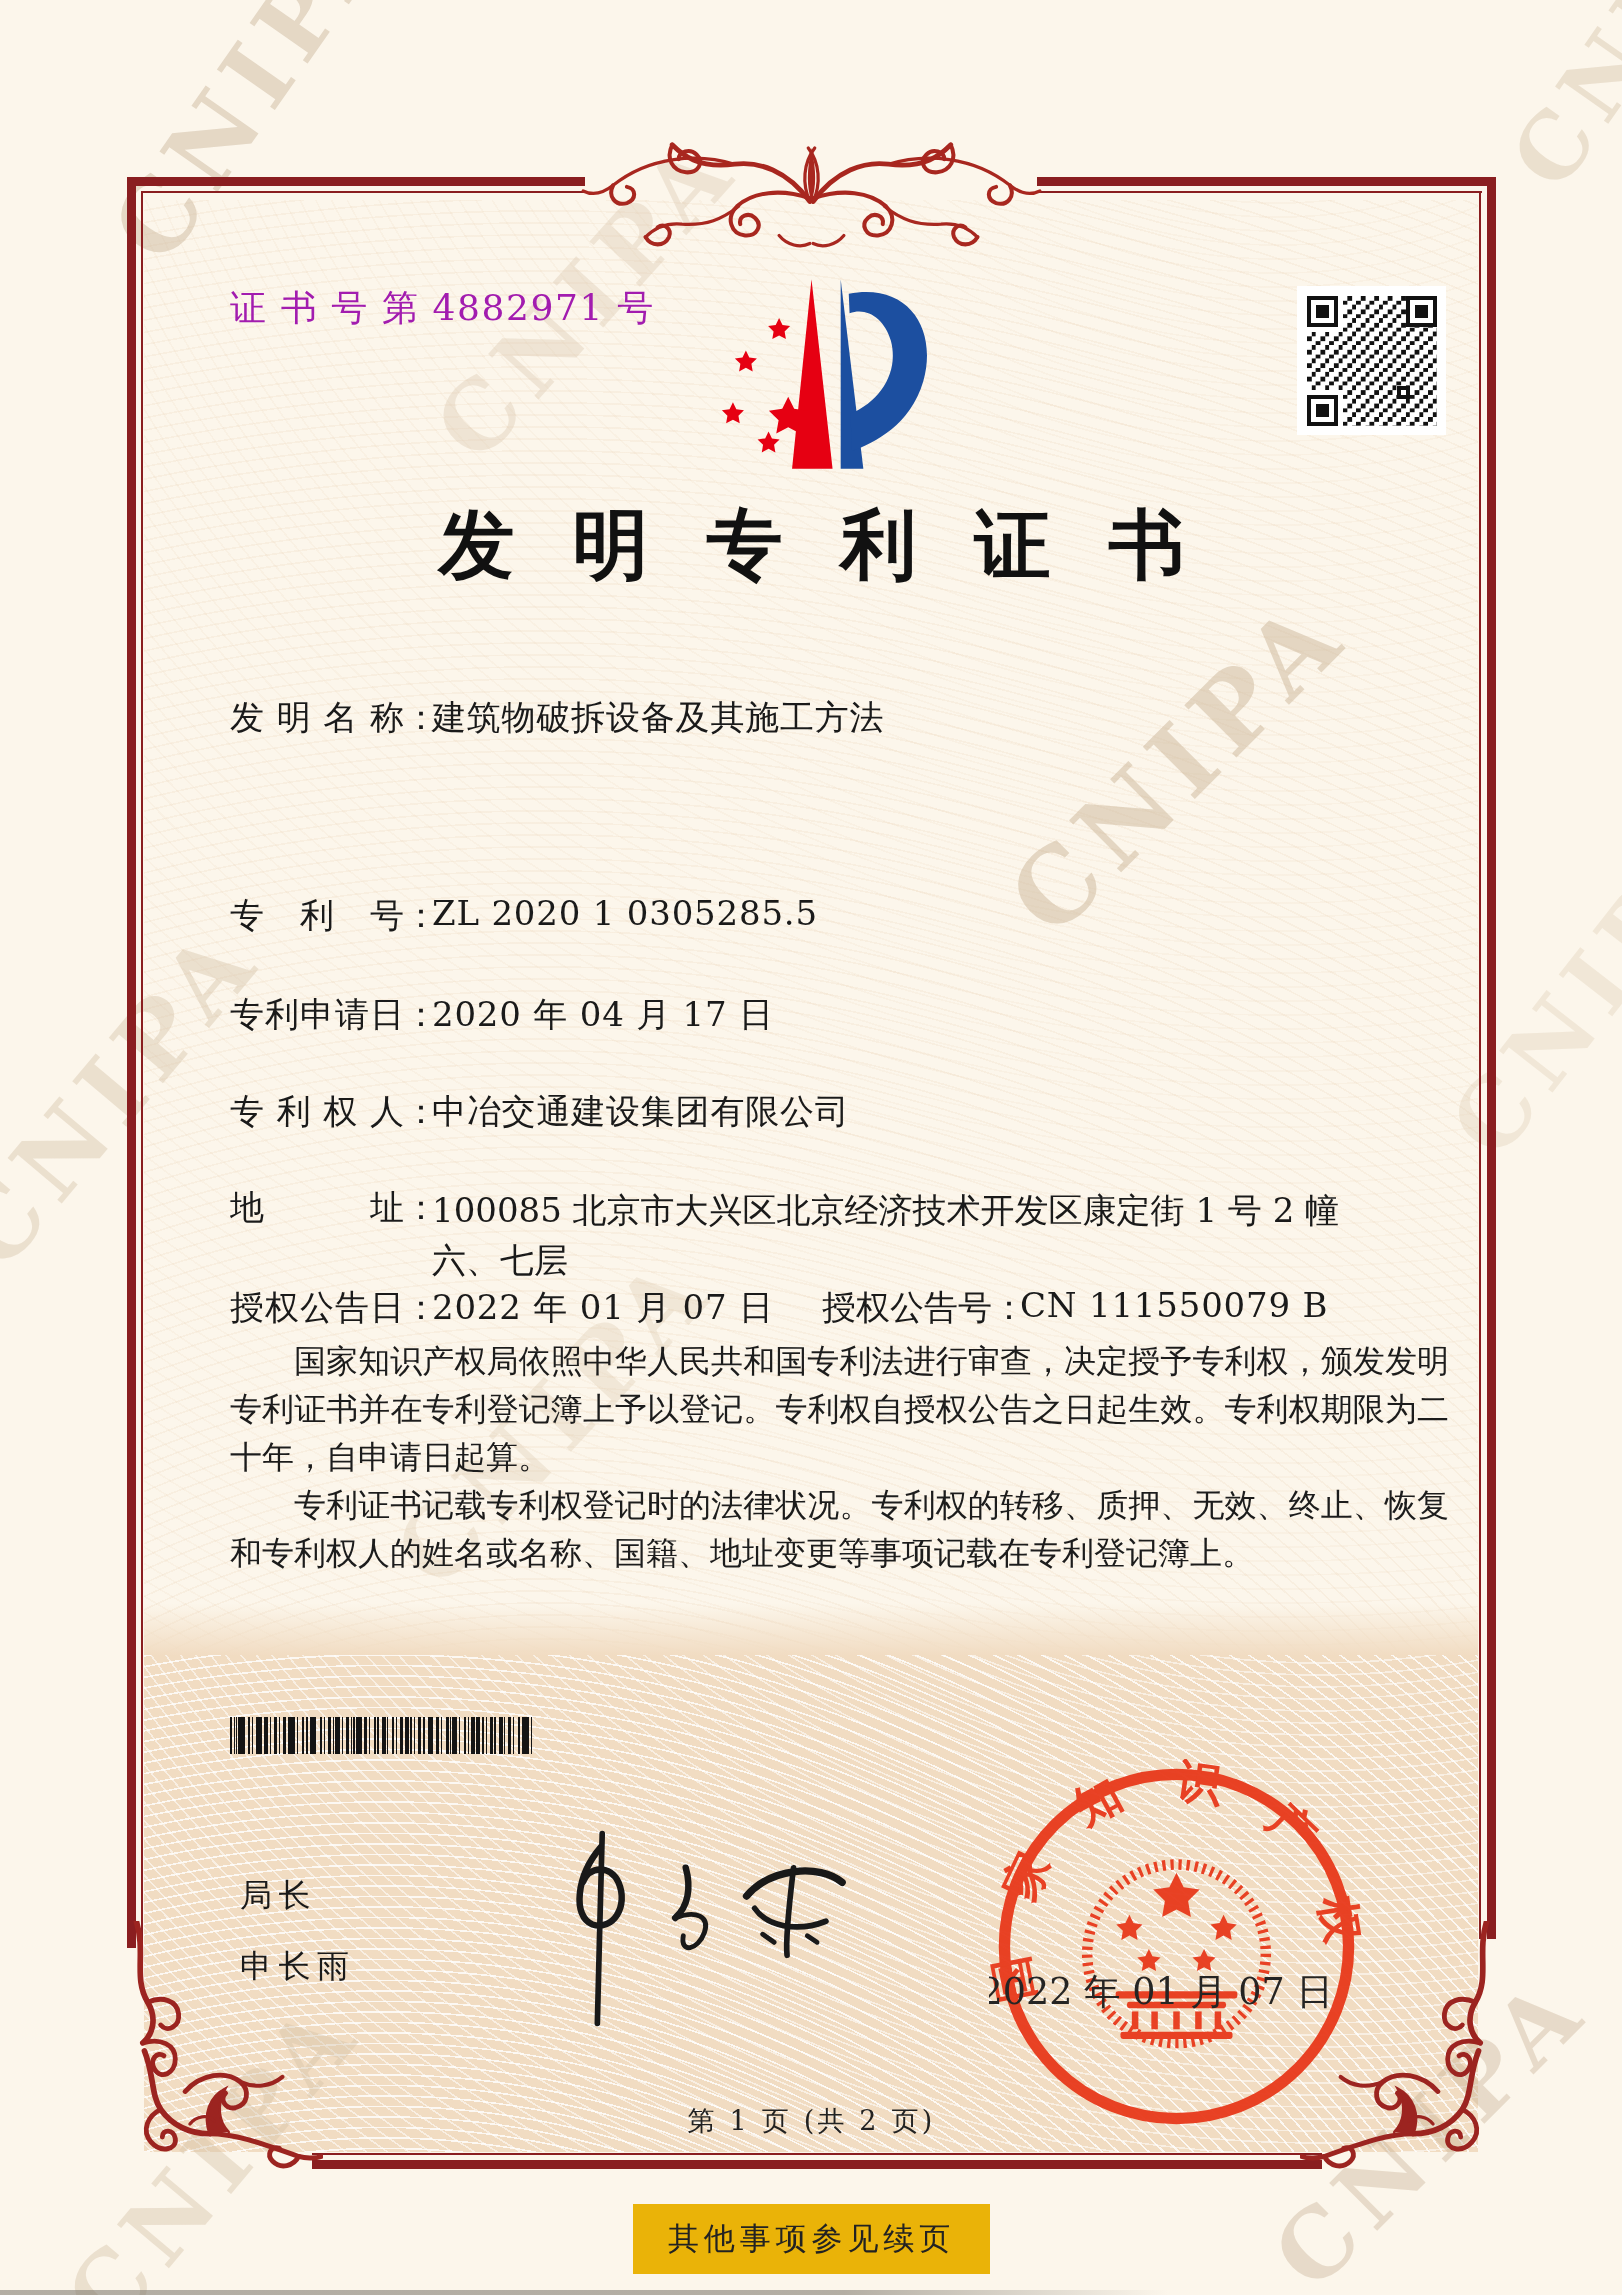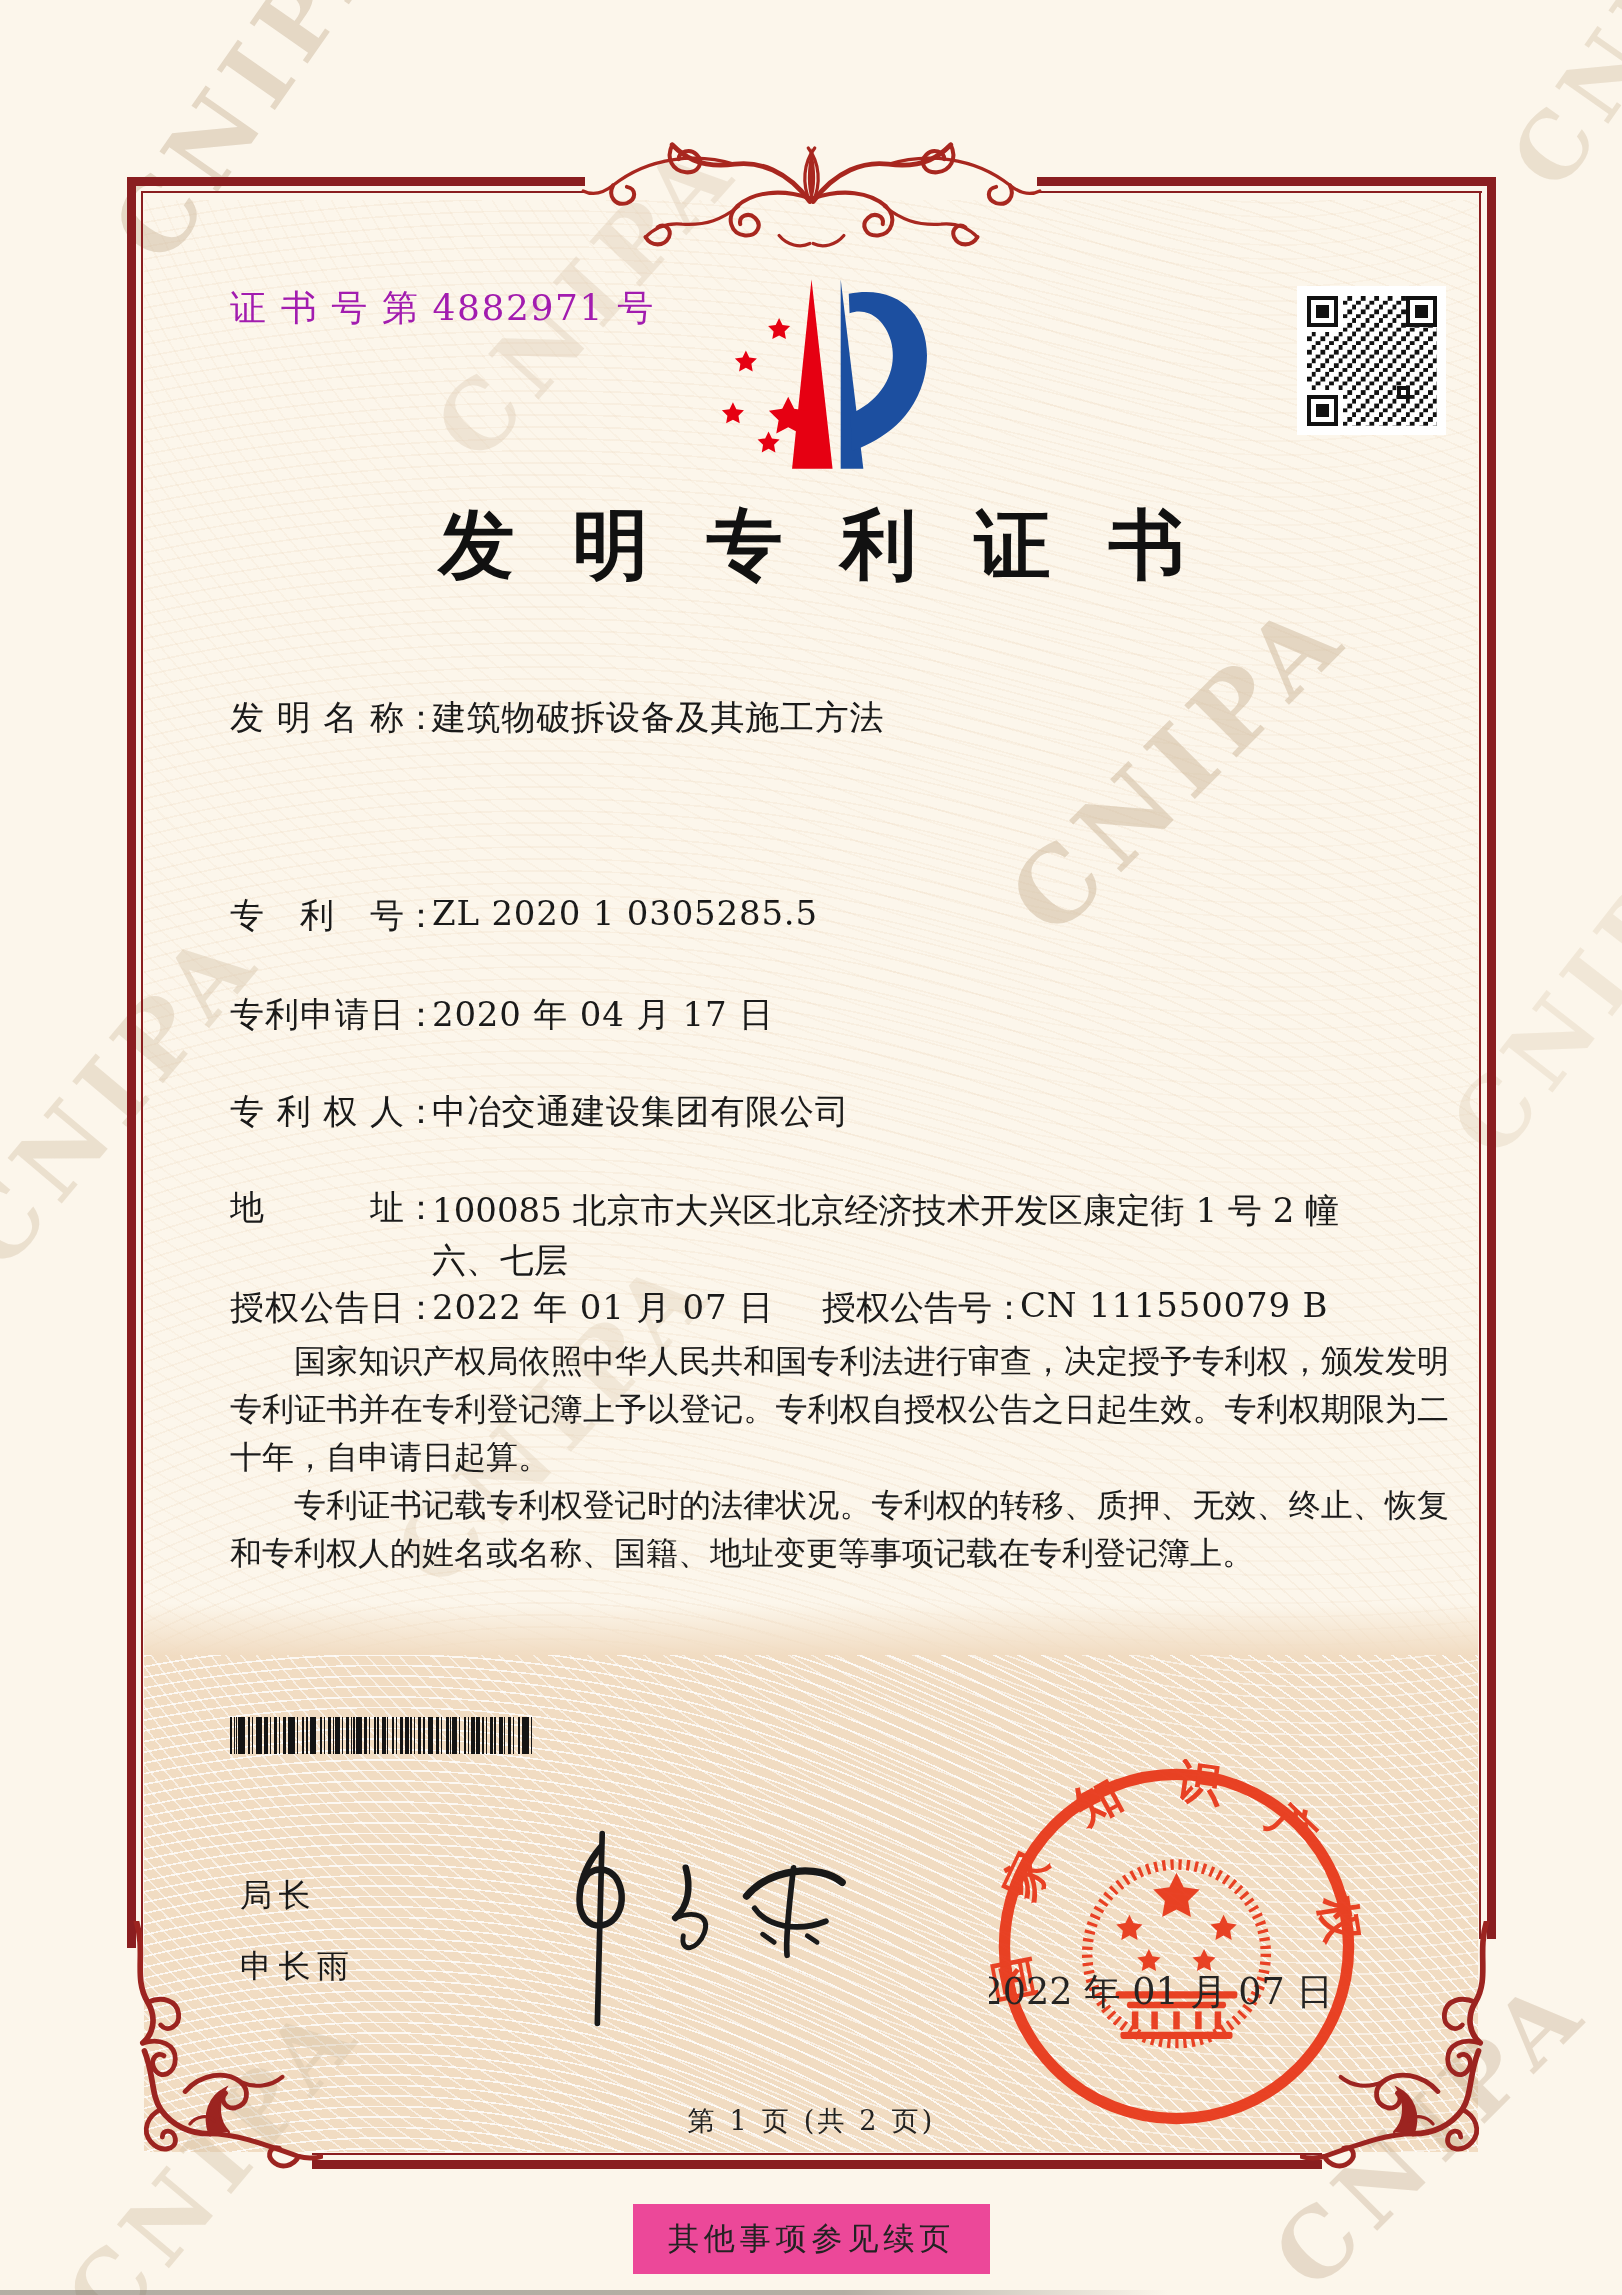--- a/index.html
+++ b/index.html
@@ -71,21 +71,21 @@
 
   .logo { position:absolute; left:690px; top:271px; z-index:5; }
   .ornament { position:absolute; left:568px; top:114px; z-index:4; }
   .flourish { position:absolute; z-index:6; }
   .fl-bl { left:112px; top:1921px; }
   .fl-br { left:1300px; top:1921px; transform:scaleX(-1); }
 
   .seal { position:absolute; left:989px; top:1759px; z-index:5; opacity:.95; }
   .page-info { position:absolute; left:0; top:2103px; width:1623px; text-align:center; z-index:5;
                font-size:27px; color:#222; letter-spacing:3.2px; }
-  .note-box { position:absolute; left:633px; top:2204px; width:357px; height:70px; background:#ec4899; z-index:5;
+  .note-box { position:absolute; left:633px; top:2204px; width:357px; height:70px; background:#eab308; z-index:5;
               display:flex; align-items:center; justify-content:center; }
   .note-box span { font-size:31px; color:#222; letter-spacing:4.9px; }
   .scan-edge { position:absolute; left:0; bottom:0; width:100%; height:4.9px; z-index:7;
                background:linear-gradient(90deg, rgba(120,115,105,.55) 0 52%, rgba(120,115,105,0) 72%); }
 </style>
 </head>
 <body>
 
 <div class="page">
 

